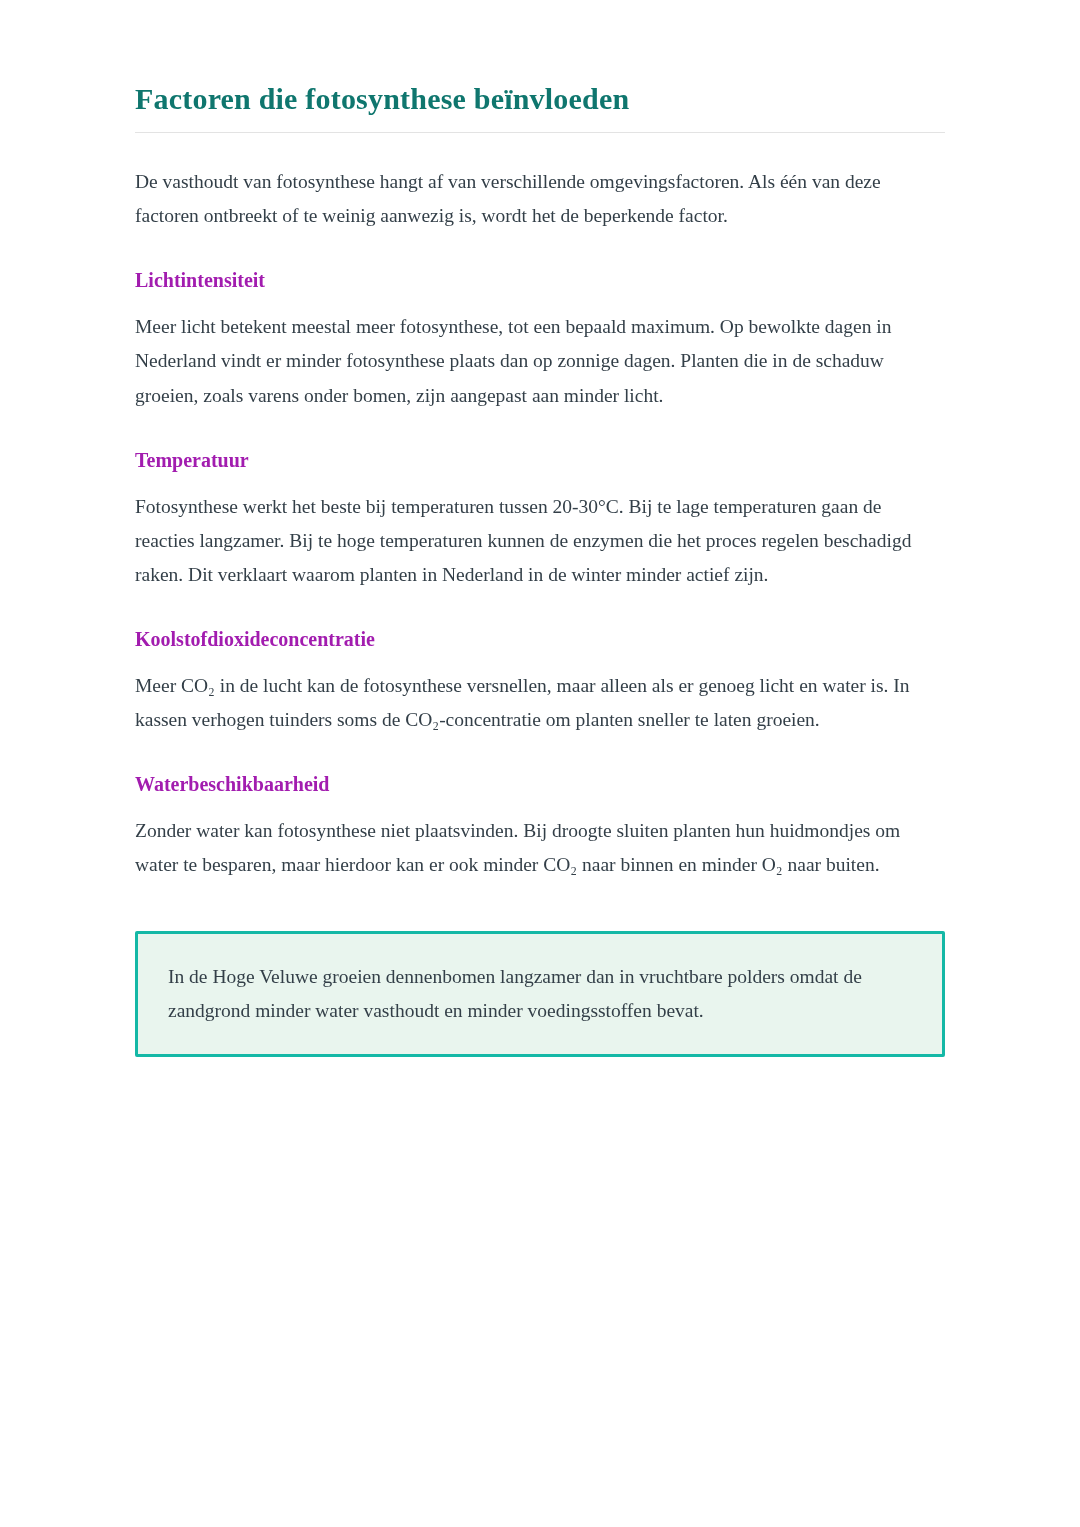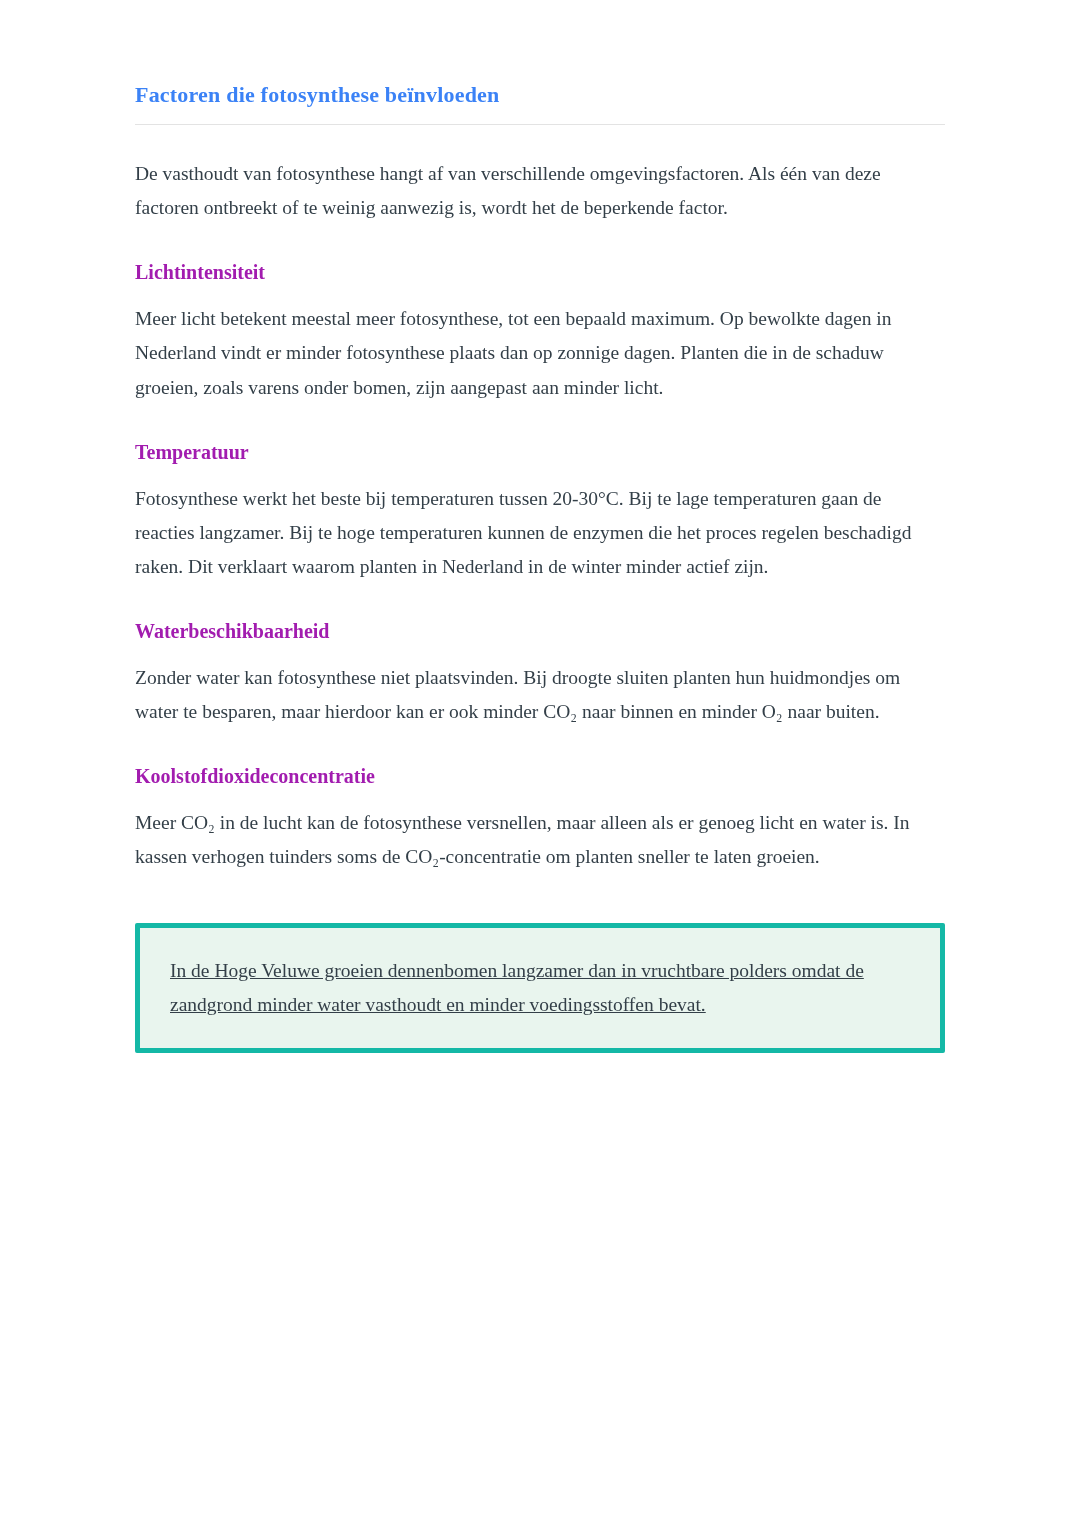--- a/index.html
+++ b/index.html
@@ -9,23 +9,23 @@
     color: #333f48;
   }
   .page {
     width: 1080px;
     min-height: 1527px;
     margin: 0 auto;
     background: #ffffff;
     padding: 82px 135px 60px 135px;
   }
   .doc-title {
-    font-size: 22px;
+    font-size: 30px;
     font-weight: 700;
-    color: #3b82f6;
+    color: #0f766e;
     letter-spacing: 0.2px;
     margin-bottom: 16px;
   }
   .title-rule {
     border: none;
     border-top: 1px solid #e3e3e3;
     margin: 0 0 32px 0;
   }
   .para {
     font-size: 19.5px;
@@ -36,25 +36,24 @@
   .section-heading {
     font-size: 20px;
     font-weight: 700;
     color: #a21caf;
     margin-top: 36px;
     margin-bottom: 18px;
   }
   .callout {
     margin-top: 48px;
     background: #e9f5ee;
-    border: 5px solid #14b8a6;
+    border: 3px solid #14b8a6;
     border-radius: 2px;
     padding: 26px 30px;
     max-width: 810px;
-    text-decoration: underline;
   }
   .callout .para { margin-bottom: 0; }
 </style>
 </head>
 <body>
 
 <div class="page">
 
   <h1 class="doc-title">Factoren die fotosynthese beïnvloeden</h1>
 
@@ -66,26 +65,26 @@
     <h2 class="section-heading">Lichtintensiteit</h2>
     <p class="para">Meer licht betekent meestal meer fotosynthese, tot een bepaald maximum. Op bewolkte dagen in Nederland vindt er minder fotosynthese plaats dan op zonnige dagen. Planten die in de schaduw groeien, zoals varens onder bomen, zijn aangepast aan minder licht.</p>
   </section>
 
   <section>
     <h2 class="section-heading">Temperatuur</h2>
     <p class="para">Fotosynthese werkt het beste bij temperaturen tussen 20-30°C. Bij te lage temperaturen gaan de reacties langzamer. Bij te hoge temperaturen kunnen de enzymen die het proces regelen beschadigd raken. Dit verklaart waarom planten in Nederland in de winter minder actief zijn.</p>
   </section>
 
   <section>
-    <h2 class="section-heading">Waterbeschikbaarheid</h2>
-    <p class="para">Zonder water kan fotosynthese niet plaatsvinden. Bij droogte sluiten planten hun huidmondjes om water te besparen, maar hierdoor kan er ook minder CO₂ naar binnen en minder O₂ naar buiten.</p>
+    <h2 class="section-heading">Koolstofdioxideconcentratie</h2>
+    <p class="para">Meer CO₂ in de lucht kan de fotosynthese versnellen, maar alleen als er genoeg licht en water is. In kassen verhogen tuinders soms de CO₂-concentratie om planten sneller te laten groeien.</p>
   </section>
 
   <section>
-    <h2 class="section-heading">Koolstofdioxideconcentratie</h2>
-    <p class="para">Meer CO₂ in de lucht kan de fotosynthese versnellen, maar alleen als er genoeg licht en water is. In kassen verhogen tuinders soms de CO₂-concentratie om planten sneller te laten groeien.</p>
+    <h2 class="section-heading">Waterbeschikbaarheid</h2>
+    <p class="para">Zonder water kan fotosynthese niet plaatsvinden. Bij droogte sluiten planten hun huidmondjes om water te besparen, maar hierdoor kan er ook minder CO₂ naar binnen en minder O₂ naar buiten.</p>
   </section>
 
   <aside class="callout">
     <p class="para">In de Hoge Veluwe groeien dennenbomen langzamer dan in vruchtbare polders omdat de zandgrond minder water vasthoudt en minder voedingsstoffen bevat.</p>
   </aside>
 
 </div>
 
 </body></html>

